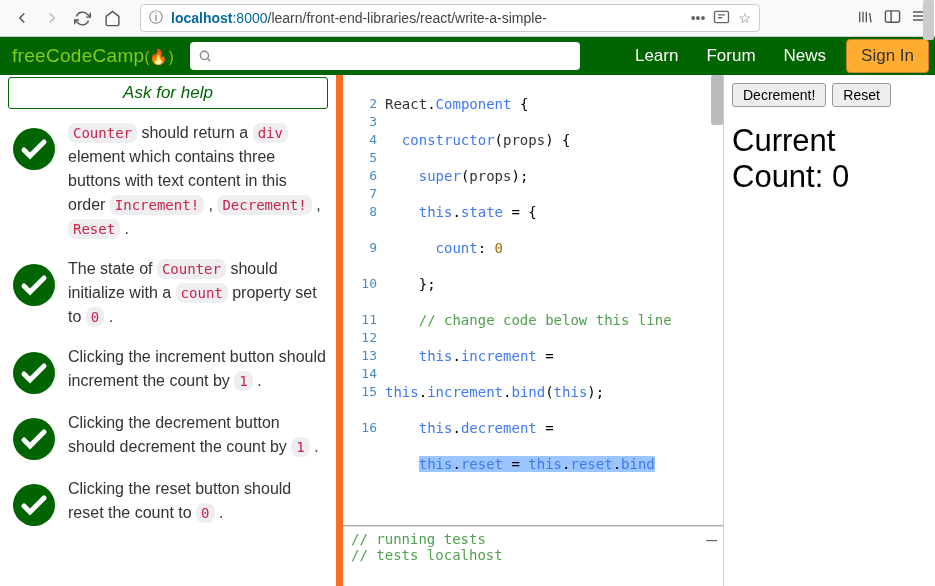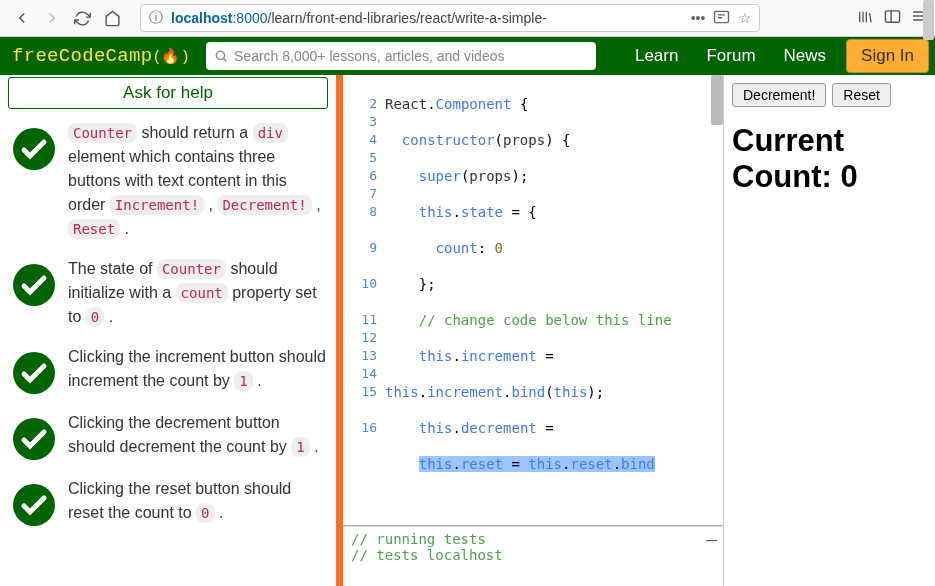--- a/index.html
+++ b/index.html
@@ -9,33 +9,33 @@
 .nav-btn { width: 28px; height: 28px; display: flex; align-items: center; justify-content: center; color: #666; cursor: pointer; border-radius: 4px; }
 .nav-btn.disabled { color: #bbb; }
 .url-bar { flex: 1; margin: 0 90px 0 12px; height: 28px; border: 1px solid #ccc; border-radius: 4px; display: flex; align-items: center; padding: 0 8px; background: #fff; font-size: 14px; color: #333; }
 .url-bar .info { margin-right: 8px; color: #666; }
 .url-bar .host { color: #0369a1; }
 .url-bar .path { color: #444; }
 .url-right { margin-left: auto; display: flex; gap: 8px; color: #666; }
 .chrome-icons { display: flex; gap: 10px; color: #666; margin-left: 4px; }
 
 .fcc-header { height: 38px; background: #006400; display: flex; align-items: center; padding: 0 6px; gap: 10px; }
-.fcc-logo { color: #fde047; font-family: Liberation Mono, monospace; font-size: 19px; font-weight: 500; padding: 0 6px; letter-spacing: 0.3px; }
+.fcc-logo { color: #84cc16; font-family: Liberation Sans, sans-serif; font-size: 19px; font-weight: 500; padding: 0 6px; letter-spacing: 0.3px; }
 .fcc-logo .fire { font-size: 15px; }
 .fcc-search { flex: 1; max-width: 390px; height: 28px; background: #fff; border-radius: 4px; display: flex; align-items: center; padding: 0 8px; gap: 6px; }
 .fcc-search input { border: none; outline: none; flex: 1; font-size: 14px; color: #333; }
 .fcc-search input::placeholder { color: #888; }
 .fcc-nav { margin-left: auto; display: flex; gap: 0; align-items: center; }
 .fcc-nav a { color: #fff; font-size: 17px; padding: 0 14px; cursor: pointer; }
 .signin-btn { background: #ffac33; color: #333; font-size: 17px; padding: 6px 14px; border-radius: 4px; margin-left: 6px; cursor: pointer; border: 1px solid #c78520; }
 
 .content { display: flex; height: calc(586px - 37px - 38px); }
 
 .left-panel { width: 336px; background: #fff; overflow-y: auto; padding: 0; }
-.ask-help { border: 1px solid #006400; margin: 2px 8px 6px 8px; padding: 5px; text-align: center; color: #006400; font-size: 17px; border-radius: 3px; cursor: pointer; }
+.ask-help { border: 1px solid #006400; margin: 2px 8px 6px 8px; padding: 5px; text-align: center; color: #006400; font-size: 17px; border-radius: 3px; cursor: pointer; font-style: italic; }
 .test-item { display: flex; align-items: flex-start; padding: 6px 8px 10px 12px; gap: 12px; }
 .check-icon { width: 44px; height: 44px; flex-shrink: 0; margin-top: 6px; }
 .check-icon svg { width: 44px; height: 44px; }
 .test-text { font-size: 16px; line-height: 1.5; color: #333; flex: 1; }
 .code-inline { background: #eee; font-family: monospace; color: #c7254e; padding: 2px 5px; border-radius: 8px; font-size: 14px; }
 
 .divider { width: 7px; background: #fc6d24; }
 
 .editor-panel { flex: 1; display: flex; flex-direction: column; background: #fff; border-right: 1px solid #ccc; position: relative; }
 .editor-scroll { flex: 1; overflow: hidden; font-family: monospace; font-size: 14px; position: relative; border-bottom: 1px solid #aaa; }
@@ -52,21 +52,21 @@
 .tk-com { color: #50a14f; }
 .highlight { background: #9bc5ff; }
 .scroll-thumb { position: absolute; right: 0; top: 0; width: 12px; height: 50px; background: #bbb; border-radius: 2px; }
 
 .console { height: 60px; font-family: monospace; font-size: 14px; padding: 4px 8px; color: #50a14f; border-top: 1px solid #ddd; position: relative; }
 .console .mini { position: absolute; right: 6px; top: 2px; font-size: 18px; color: #666; cursor: pointer; }
 
 .preview-panel { width: 211px; padding: 8px; background: #fff; }
 .preview-btns { display: flex; gap: 6px; margin-bottom: 16px; }
 .preview-btns button { padding: 3px 10px; font-size: 14px; border: 1px solid #999; background: #eee; border-radius: 3px; cursor: pointer; font-family: inherit; }
-.count-display { font-size: 31px; font-weight: bold; margin-top: 0; line-height: 1.15; }
+.count-display { font-size: 31px; font-weight: normal; margin-top: 0; line-height: 1.15; }
 .scroll-v { position: absolute; right: 1px; width: 11px; background: #ccc; border-radius: 2px; }
 </style>
 </head>
 <body>
 
 <div class="browser-chrome">
   <div class="nav-btn">
       <svg width="18" height="18" viewBox="0 0 24 24" fill="none" stroke="#555" stroke-width="2">
         <path d="M15 18l-6-6 6-6"></path>
       </svg>
@@ -114,21 +114,20 @@
   </div>
 </div>
 
 <div class="fcc-header">
   <div class="fcc-logo"><span>freeCodeCamp</span><span class="fire">(🔥)</span></div>
   <div class="fcc-search">
     <svg width="14" height="14" viewBox="0 0 24 24" fill="none" stroke="#888" stroke-width="2.5">
         <circle cx="11" cy="11" r="7"></circle>
         <path d="M21 21l-5-5"></path>
       </svg>
-    <input type="text" placeholder="Search 8,000+ lessons, articles, and videos" style="">
   </div>
   <div class="fcc-nav">
     <a>Learn</a>
     <a>Forum</a>
     <a>News</a>
     <span class="signin-btn">Sign In</span>
   </div>
 </div>
 
 <div class="content">

